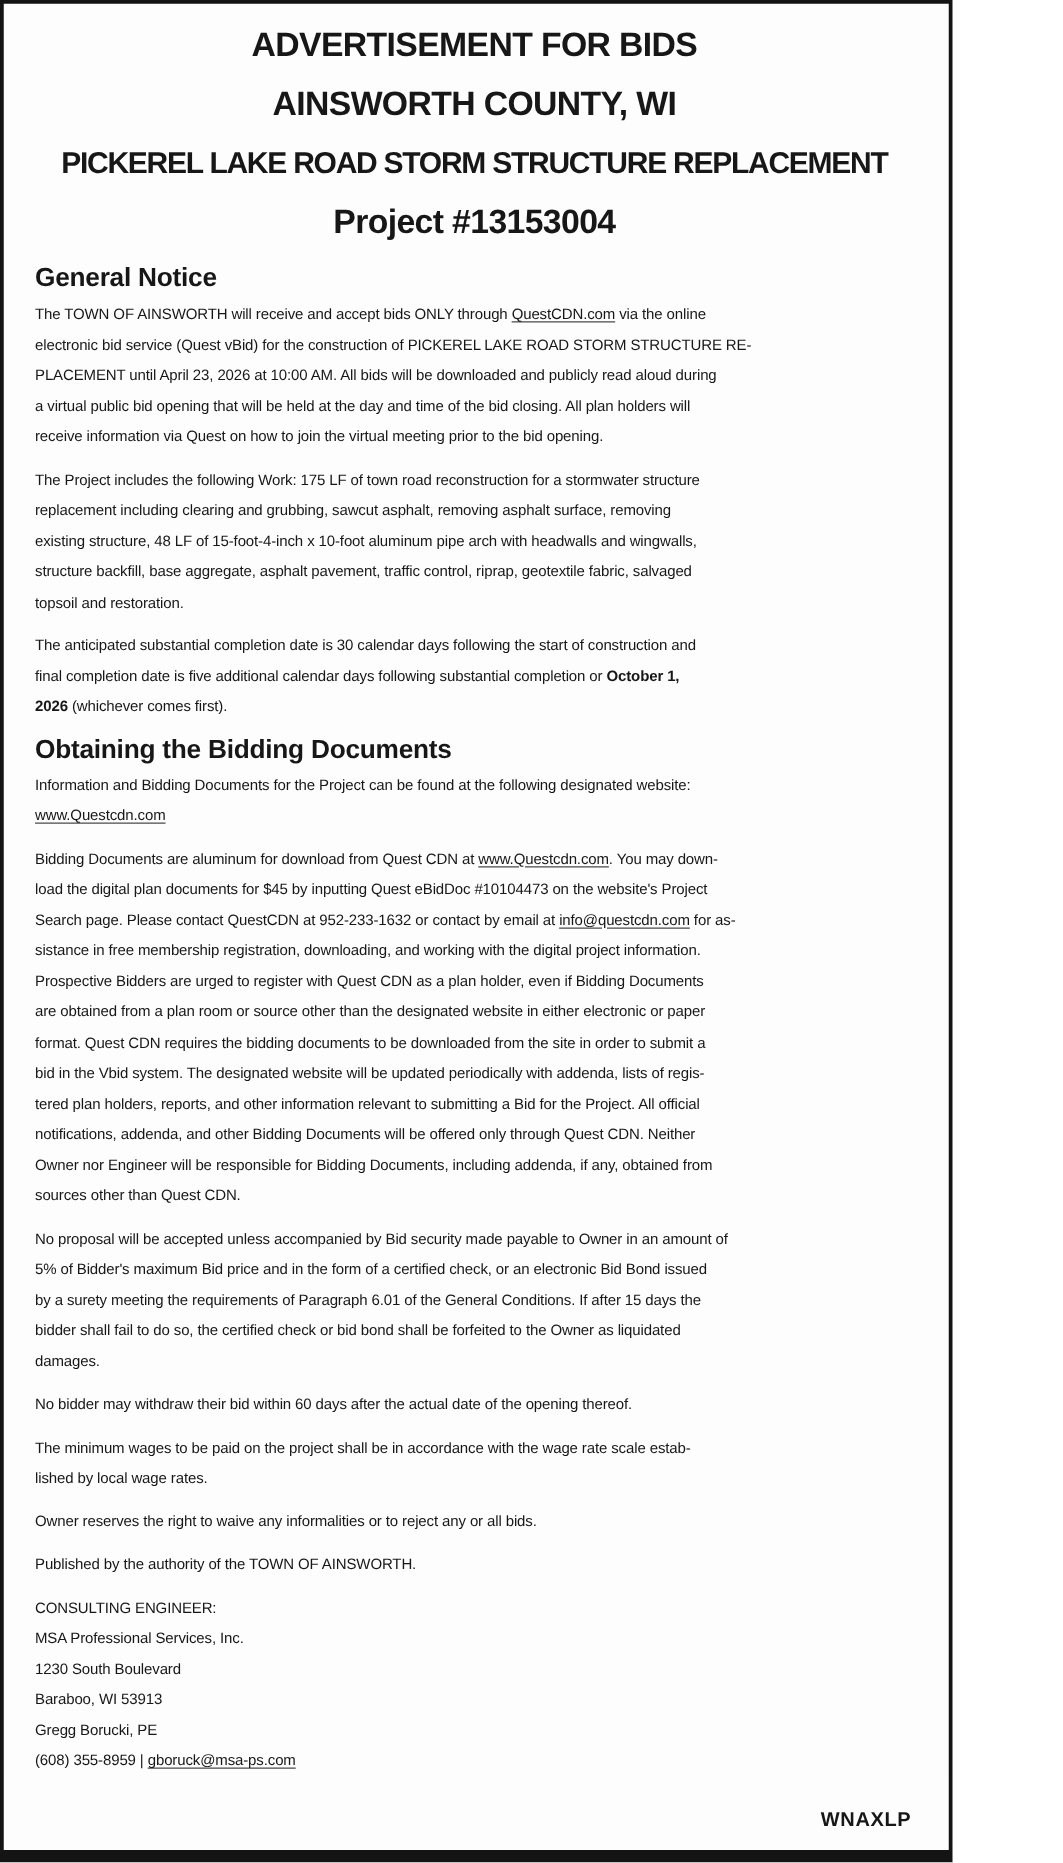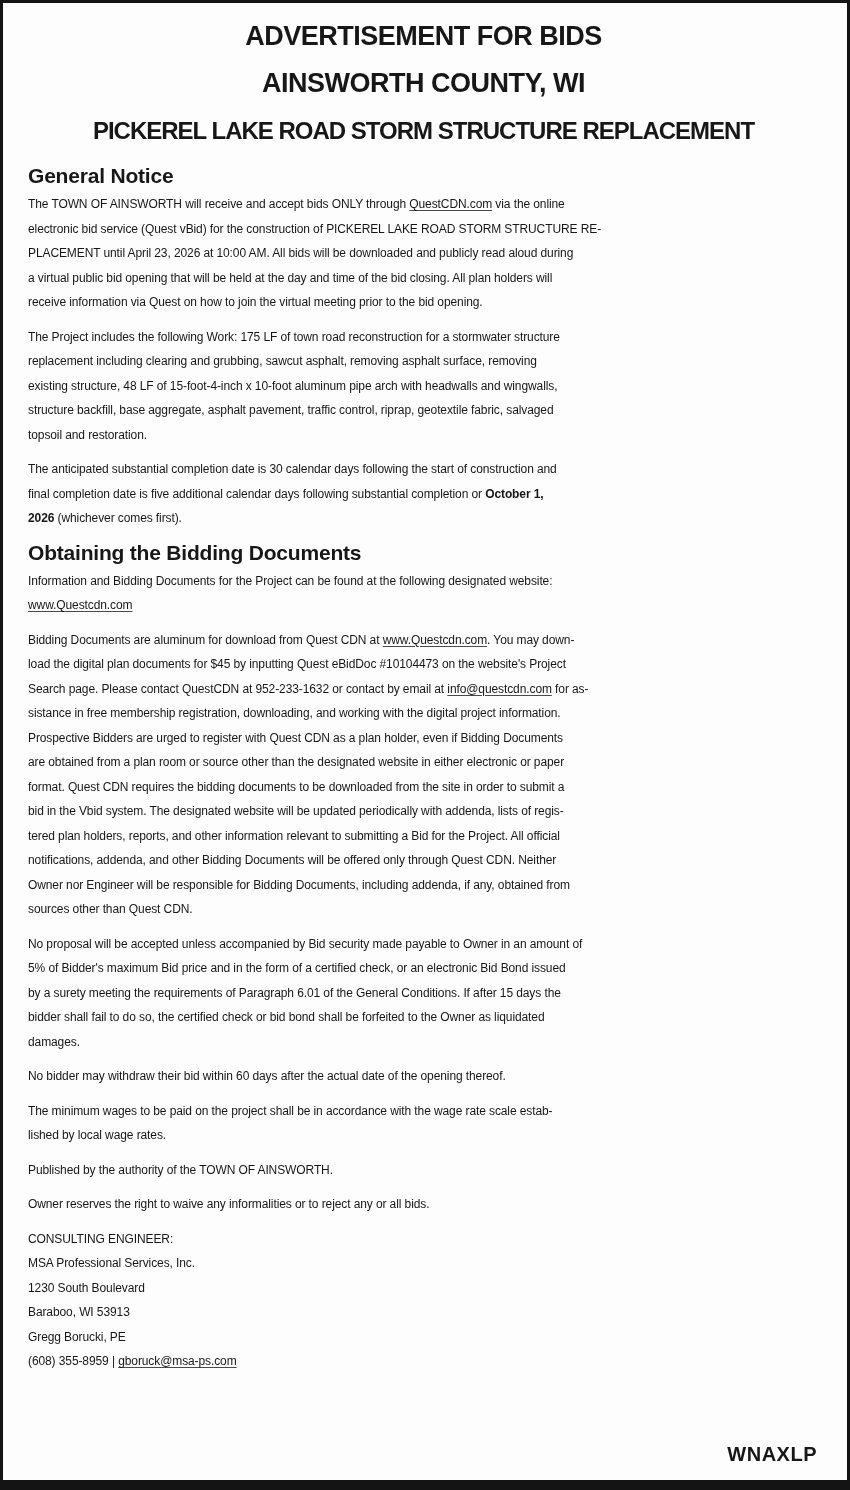--- a/index.html
+++ b/index.html
@@ -2,21 +2,21 @@
 <html><head>
 <meta charset="utf-8">
 <style>
   html, body {
     margin: 0;
     padding: 0;
     background: #ffffff;
   }
   .page {
     position: relative;
-    width: 850px;
+    width: 762px;
     height: 1490px;
     box-sizing: border-box;
     background: #fdfdfd;
     color: #171717;
     border: 3px solid #141414;
     border-bottom-width: 10px;
     padding: 10px 28px 0 25px;
     font-family: "Liberation Sans", sans-serif;
     overflow: hidden;
   }
@@ -51,33 +51,34 @@
   .para .lnk {
     text-decoration: underline;
     text-decoration-color: #4a4a4a;
     text-underline-offset: 2px;
   }
   .para .b { font-weight: bold; }
   .footer-code {
     position: absolute;
     right: 30px;
     bottom: 14px;
-    font-size: 20px;
+    font-size: 16px;
     font-weight: bold;
     letter-spacing: 0.5px;
   }
 </style>
 </head>
 <body>
 
 <div class="page">
   <header class="title-block">
     <h1 class="title-line">ADVERTISEMENT FOR BIDS</h1>
     <h1 class="title-line">AINSWORTH COUNTY, WI</h1>
     <h1 class="title-line long">PICKEREL LAKE ROAD STORM STRUCTURE REPLACEMENT</h1>
+    <h1 class="title-line">Project #13153004</h1>
   </header>
 
   <main id="sections">
       <h2 class="sec-h">General Notice</h2>
       <p class="para"><span>The TOWN OF AINSWORTH will receive and accept bids ONLY through </span><span class="lnk">QuestCDN.com</span><span> via the online
 electronic bid service (Quest vBid) for the construction of PICKEREL LAKE ROAD STORM STRUCTURE RE-
 PLACEMENT until April 23, 2026 at 10:00 AM.  All bids will be downloaded and publicly read aloud during
 a virtual public bid opening that will be held at the day and time of the bid closing. All plan holders will
 receive information via Quest on how to join the virtual meeting prior to the bid opening.</span></p>
       <p class="para"><span>The Project includes the following Work: 175 LF of town road reconstruction for a stormwater structure
@@ -104,22 +105,22 @@
 Owner nor Engineer will be responsible for Bidding Documents, including addenda, if any, obtained from
 sources other than Quest CDN.</span></p>
       <p class="para"><span>No proposal will be accepted unless accompanied by Bid security made payable to Owner in an amount of
 5% of Bidder's maximum Bid price and in the form of a certified check, or an electronic Bid Bond issued
 by a surety meeting the requirements of Paragraph 6.01 of the General Conditions. If after 15 days the
 bidder shall fail to do so, the certified check or bid bond shall be forfeited to the Owner as liquidated
 damages.</span></p>
       <p class="para"><span>No bidder may withdraw their bid within 60 days after the actual date of the opening thereof.</span></p>
       <p class="para"><span>The minimum wages to be paid on the project shall be in accordance with the wage rate scale estab-
 lished by local wage rates.</span></p>
+      <p class="para"><span>Owner reserves the right to waive any informalities or to reject any or all bids.</span></p>
       <p class="para"><span>Published by the authority of the TOWN OF AINSWORTH.</span></p>
-      <p class="para"><span>Owner reserves the right to waive any informalities or to reject any or all bids.</span></p>
       <p class="para"><span>CONSULTING ENGINEER:
 MSA Professional Services, Inc.
 1230 South Boulevard
 Baraboo, WI 53913
 Gregg Borucki, PE
 (608) 355-8959 | </span><span class="lnk">gboruck@msa-ps.com</span></p>
     </main>
 
   <div class="footer-code">WNAXLP</div>
 </div>

